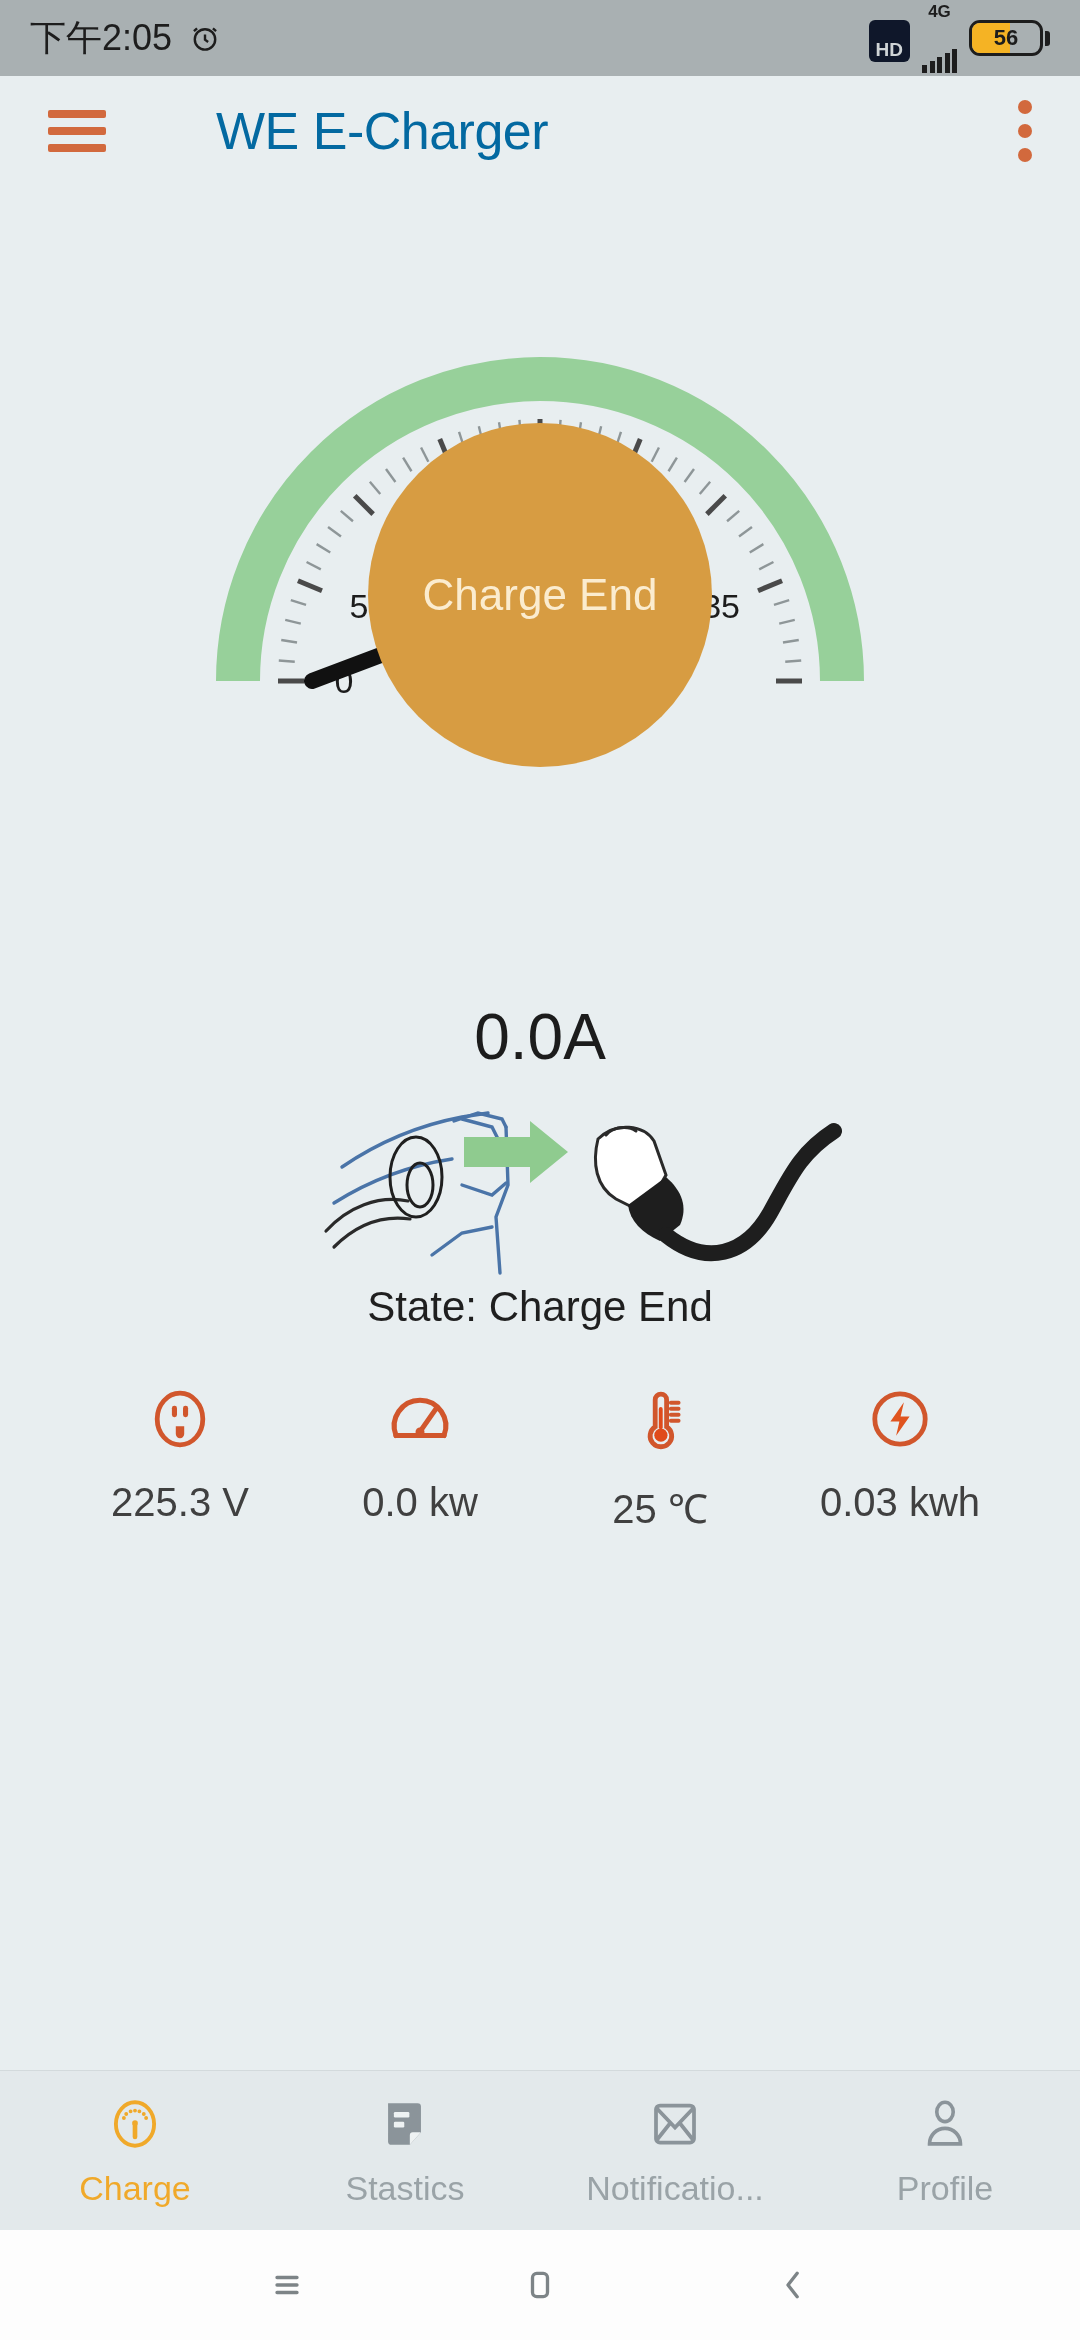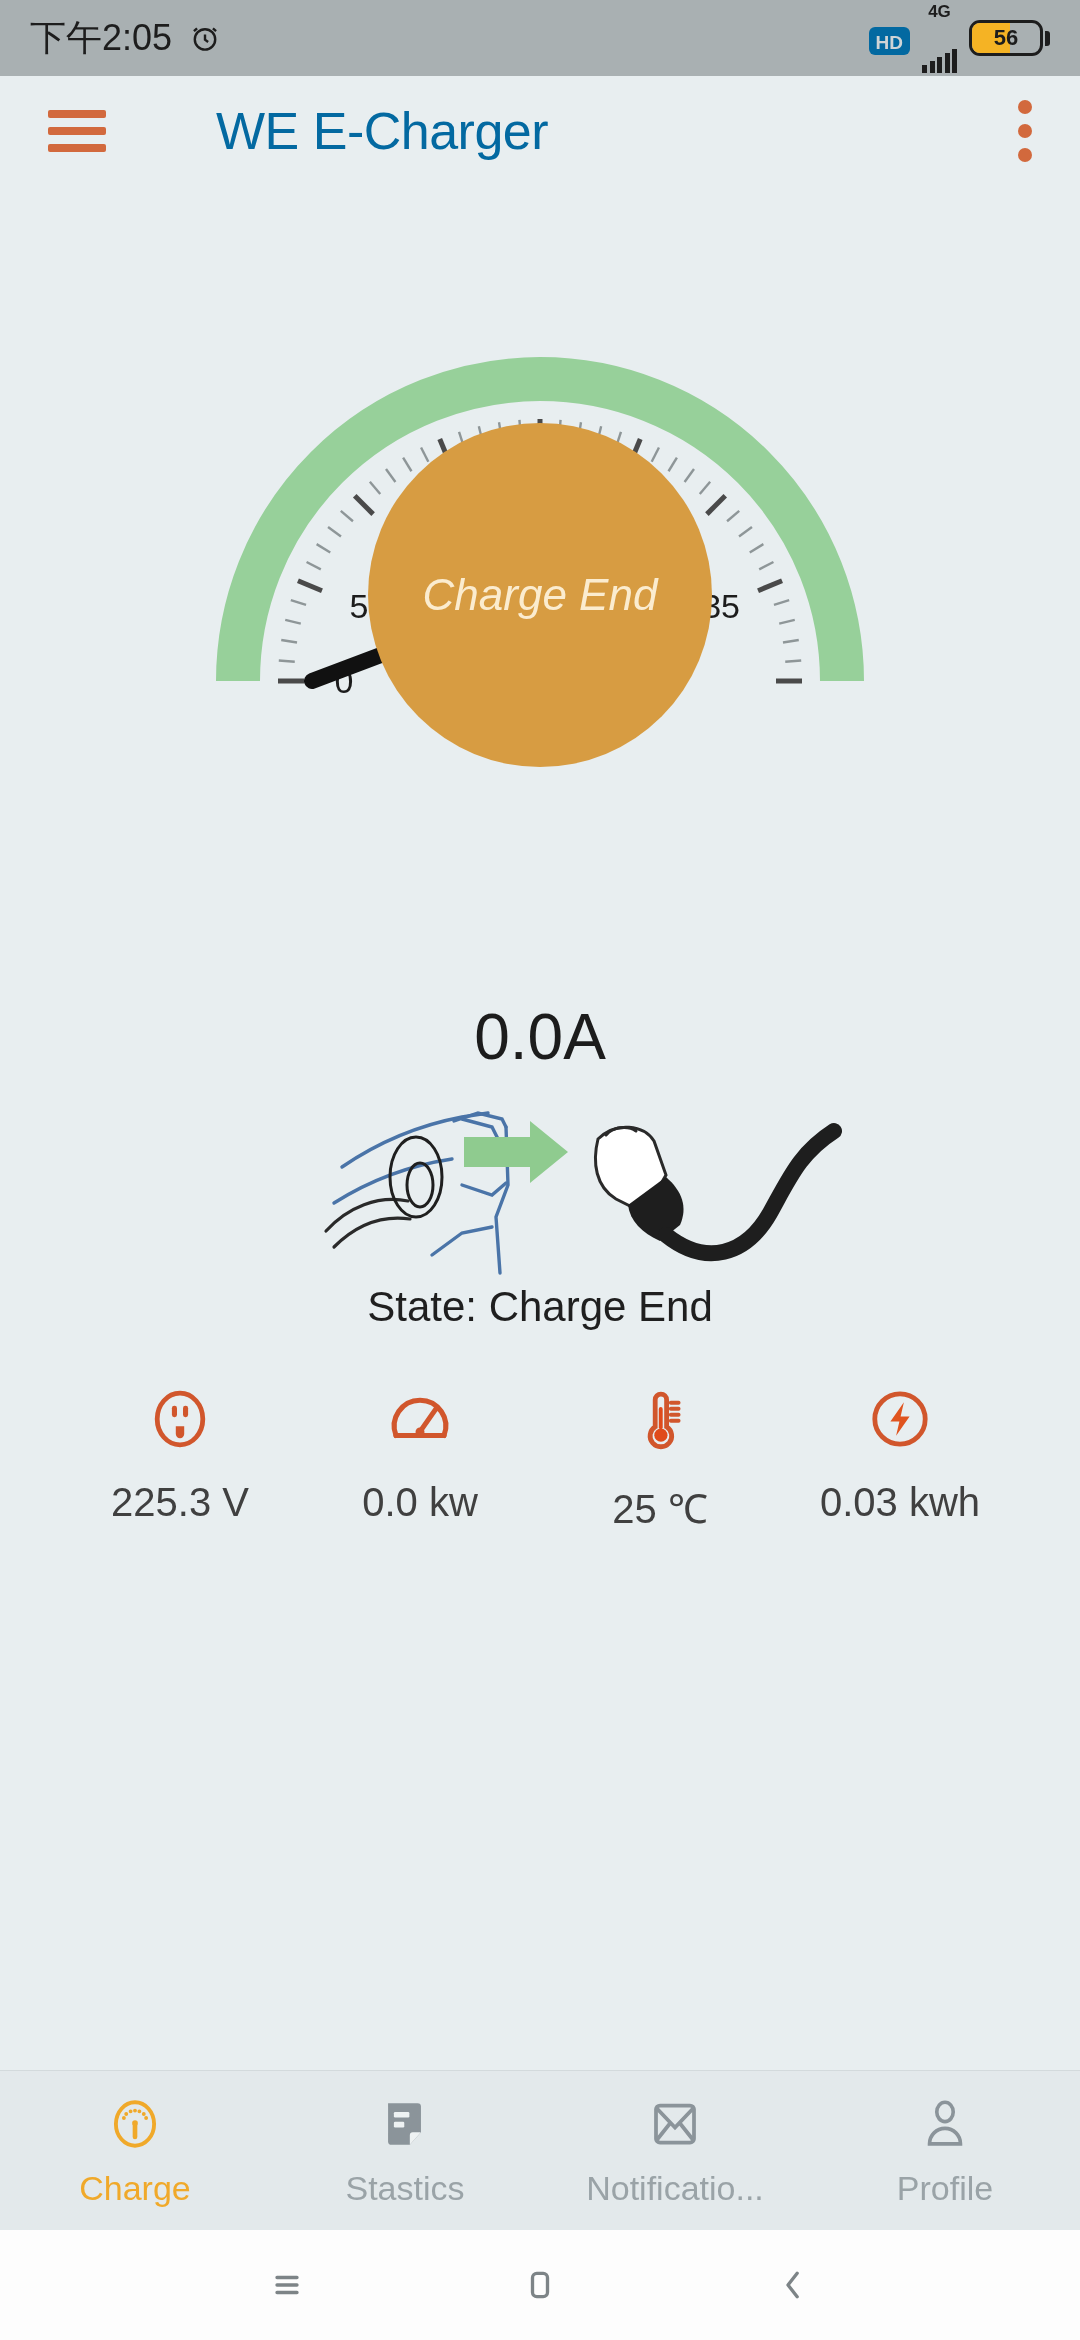--- a/index.html
+++ b/index.html
@@ -15,22 +15,22 @@
   .statusbar {
     position: absolute; top: 0; left: 0; width: 1080px; height: 76px;
     background: #a9b0b2; display: flex; align-items: center;
     padding: 0 30px; color: #1d1d1d;
   }
   .status-time { font-size: 36px; font-weight: 400; letter-spacing: 0px; }
   .alarm-icon { margin-left: 16px; width: 34px; height: 34px; position: relative; }
   .alarm-icon svg { display:block; }
   .status-right { margin-left: auto; display: flex; align-items: center; gap: 12px; }
   .hd-badge {
-    background: #0369a1; color: #cfd4d6; font-size: 19px; font-weight: 700;
-    border-radius: 6px; padding: 6px 7px 3px; line-height: 1; margin-top: 6px;
+    background: #0f172a; color: #cfd4d6; font-size: 19px; font-weight: 700;
+    border-radius: 6px; padding: 20px 7px 3px; line-height: 1; margin-top: 6px;
   }
   .net { display: flex; flex-direction: column; align-items: center; line-height:1;gap:28px; }
   .net-label { font-size: 17px; font-weight: 600; color: #1d1d1d; margin-bottom: 1px; }
   .sig { display: flex; align-items: flex-end; gap: 2.5px; height: 24px; }
   .sig i { width: 5px; background: #1d1d1d; display: block; }
   .batt {
     position: relative; width: 74px; height: 36px; border: 3px solid #1d1d1d;
     border-radius: 11px; display:flex; align-items:center; justify-content:center;
     overflow:hidden; background: transparent;
   }
@@ -51,21 +51,21 @@
   }
   .kebab { margin-left: auto; width: 14px; display:flex; flex-direction:column; gap:10px; cursor:pointer; }
   .kebab i { width: 14px; height: 14px; border-radius: 50%; background:#d2693d; display:block; }
 
   
   .gauge-wrap { position: absolute; top: 195px; left: 0; width: 1080px; height: 510px; }
   .gauge-wrap svg { display:block; margin: 0 auto; }
   .gauge-center {
     position: absolute; left: 50%; top: 400px; transform: translate(-50%,-50%);
     width: 344px; height: 344px; border-radius: 50%; background: #d79c42;
-    display:flex; align-items:center; justify-content:center;font-style:italic;
+    display:flex; align-items:center; justify-content:center;
   }
   .gauge-center span { color: #fbeccf; font-size: 44px; font-weight: 400; }
 
   .amp-value {
     position: absolute; top: 1000px; left: 0; width: 1080px; text-align:center;
     font-size: 64px; color: #1c1c1c; font-weight: 400;
   }
 
   
   .illus { position: absolute; top: 1055px; left: 0; width: 1080px; height: 230px; }

